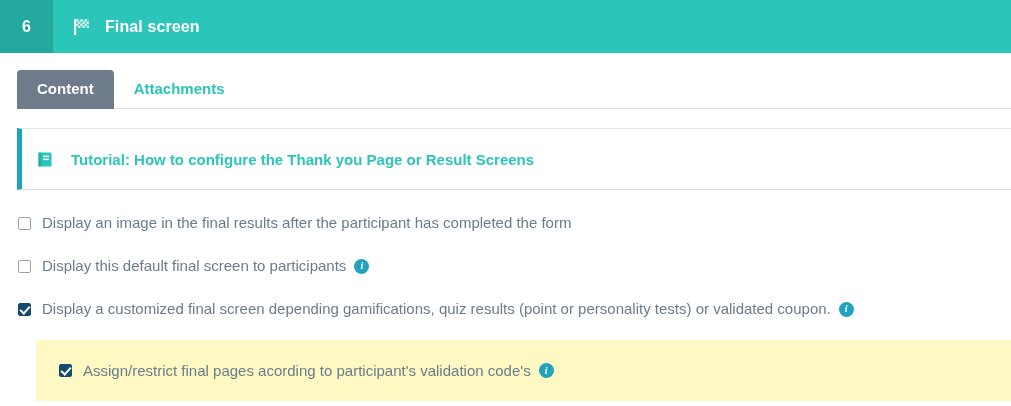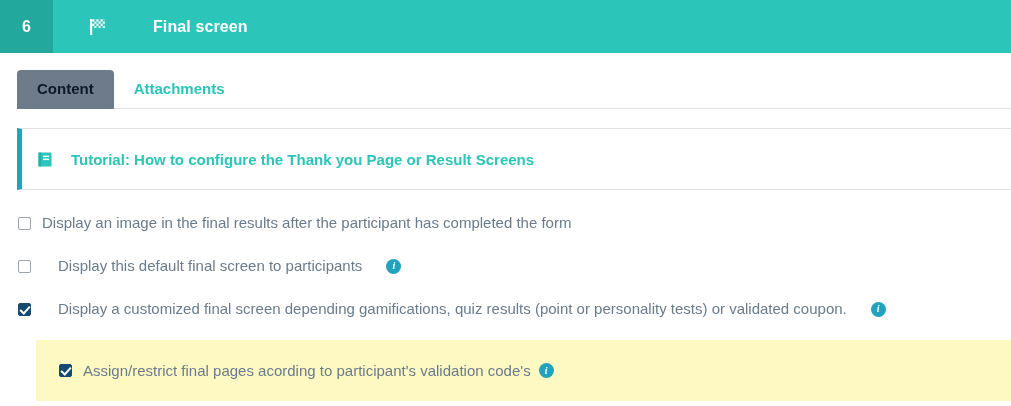--- a/index.html
+++ b/index.html
@@ -29,22 +29,21 @@
     font-size: 16px;
     font-weight: bold;
     display: flex;
     align-items: center;
     justify-content: center;
     letter-spacing: 0.2px;
   }
   .header-main {
     display: flex;
     align-items: center;
-    padding-left: 34px;
-    gap: 32px;
+    padding-left: 18px;
   }
   .flag-icon {
     width: 22px;
     height: 22px;
     display: inline-flex;
     align-items: center;
     justify-content: center;
     margin-right: 12px;
   }
   .header-title {
@@ -77,21 +76,21 @@
     color: #2cc5b9;
     padding: 10px 20px 11px 20px;
     line-height: 18px;
     cursor: pointer;
     position: relative;
     z-index: 2;
     white-space: nowrap;
   }
   .tab.active {
     background: #6e7b8a;
-    color: #0f172a;
+    color: #ffffff;
     border-radius: 4px 4px 0 0;
   }
 
   
   .tutorial-wrap {
     margin-top: 19px;
     padding-left: 17px;
     padding-right: 0;
   }
   .tutorial-banner {
@@ -123,21 +122,21 @@
   
   .options {
     padding-left: 18px;
   }
   .opt-row {
     display: flex;
     align-items: center;
     height: 36px;
   }
   .opt-row.first { margin-top: 15px; }
-  .opt-row.spaced { margin-top: 7px; gap: 16px; }
+  .opt-row.spaced { margin-top: 7px; }
 
   .cb {
     width: 13px;
     height: 13px;
     min-width: 13px;
     box-sizing: border-box;
     border: 1px solid #9aa4ad;
     background: #ffffff;
     border-radius: 2px;
     margin-right: 11px;

